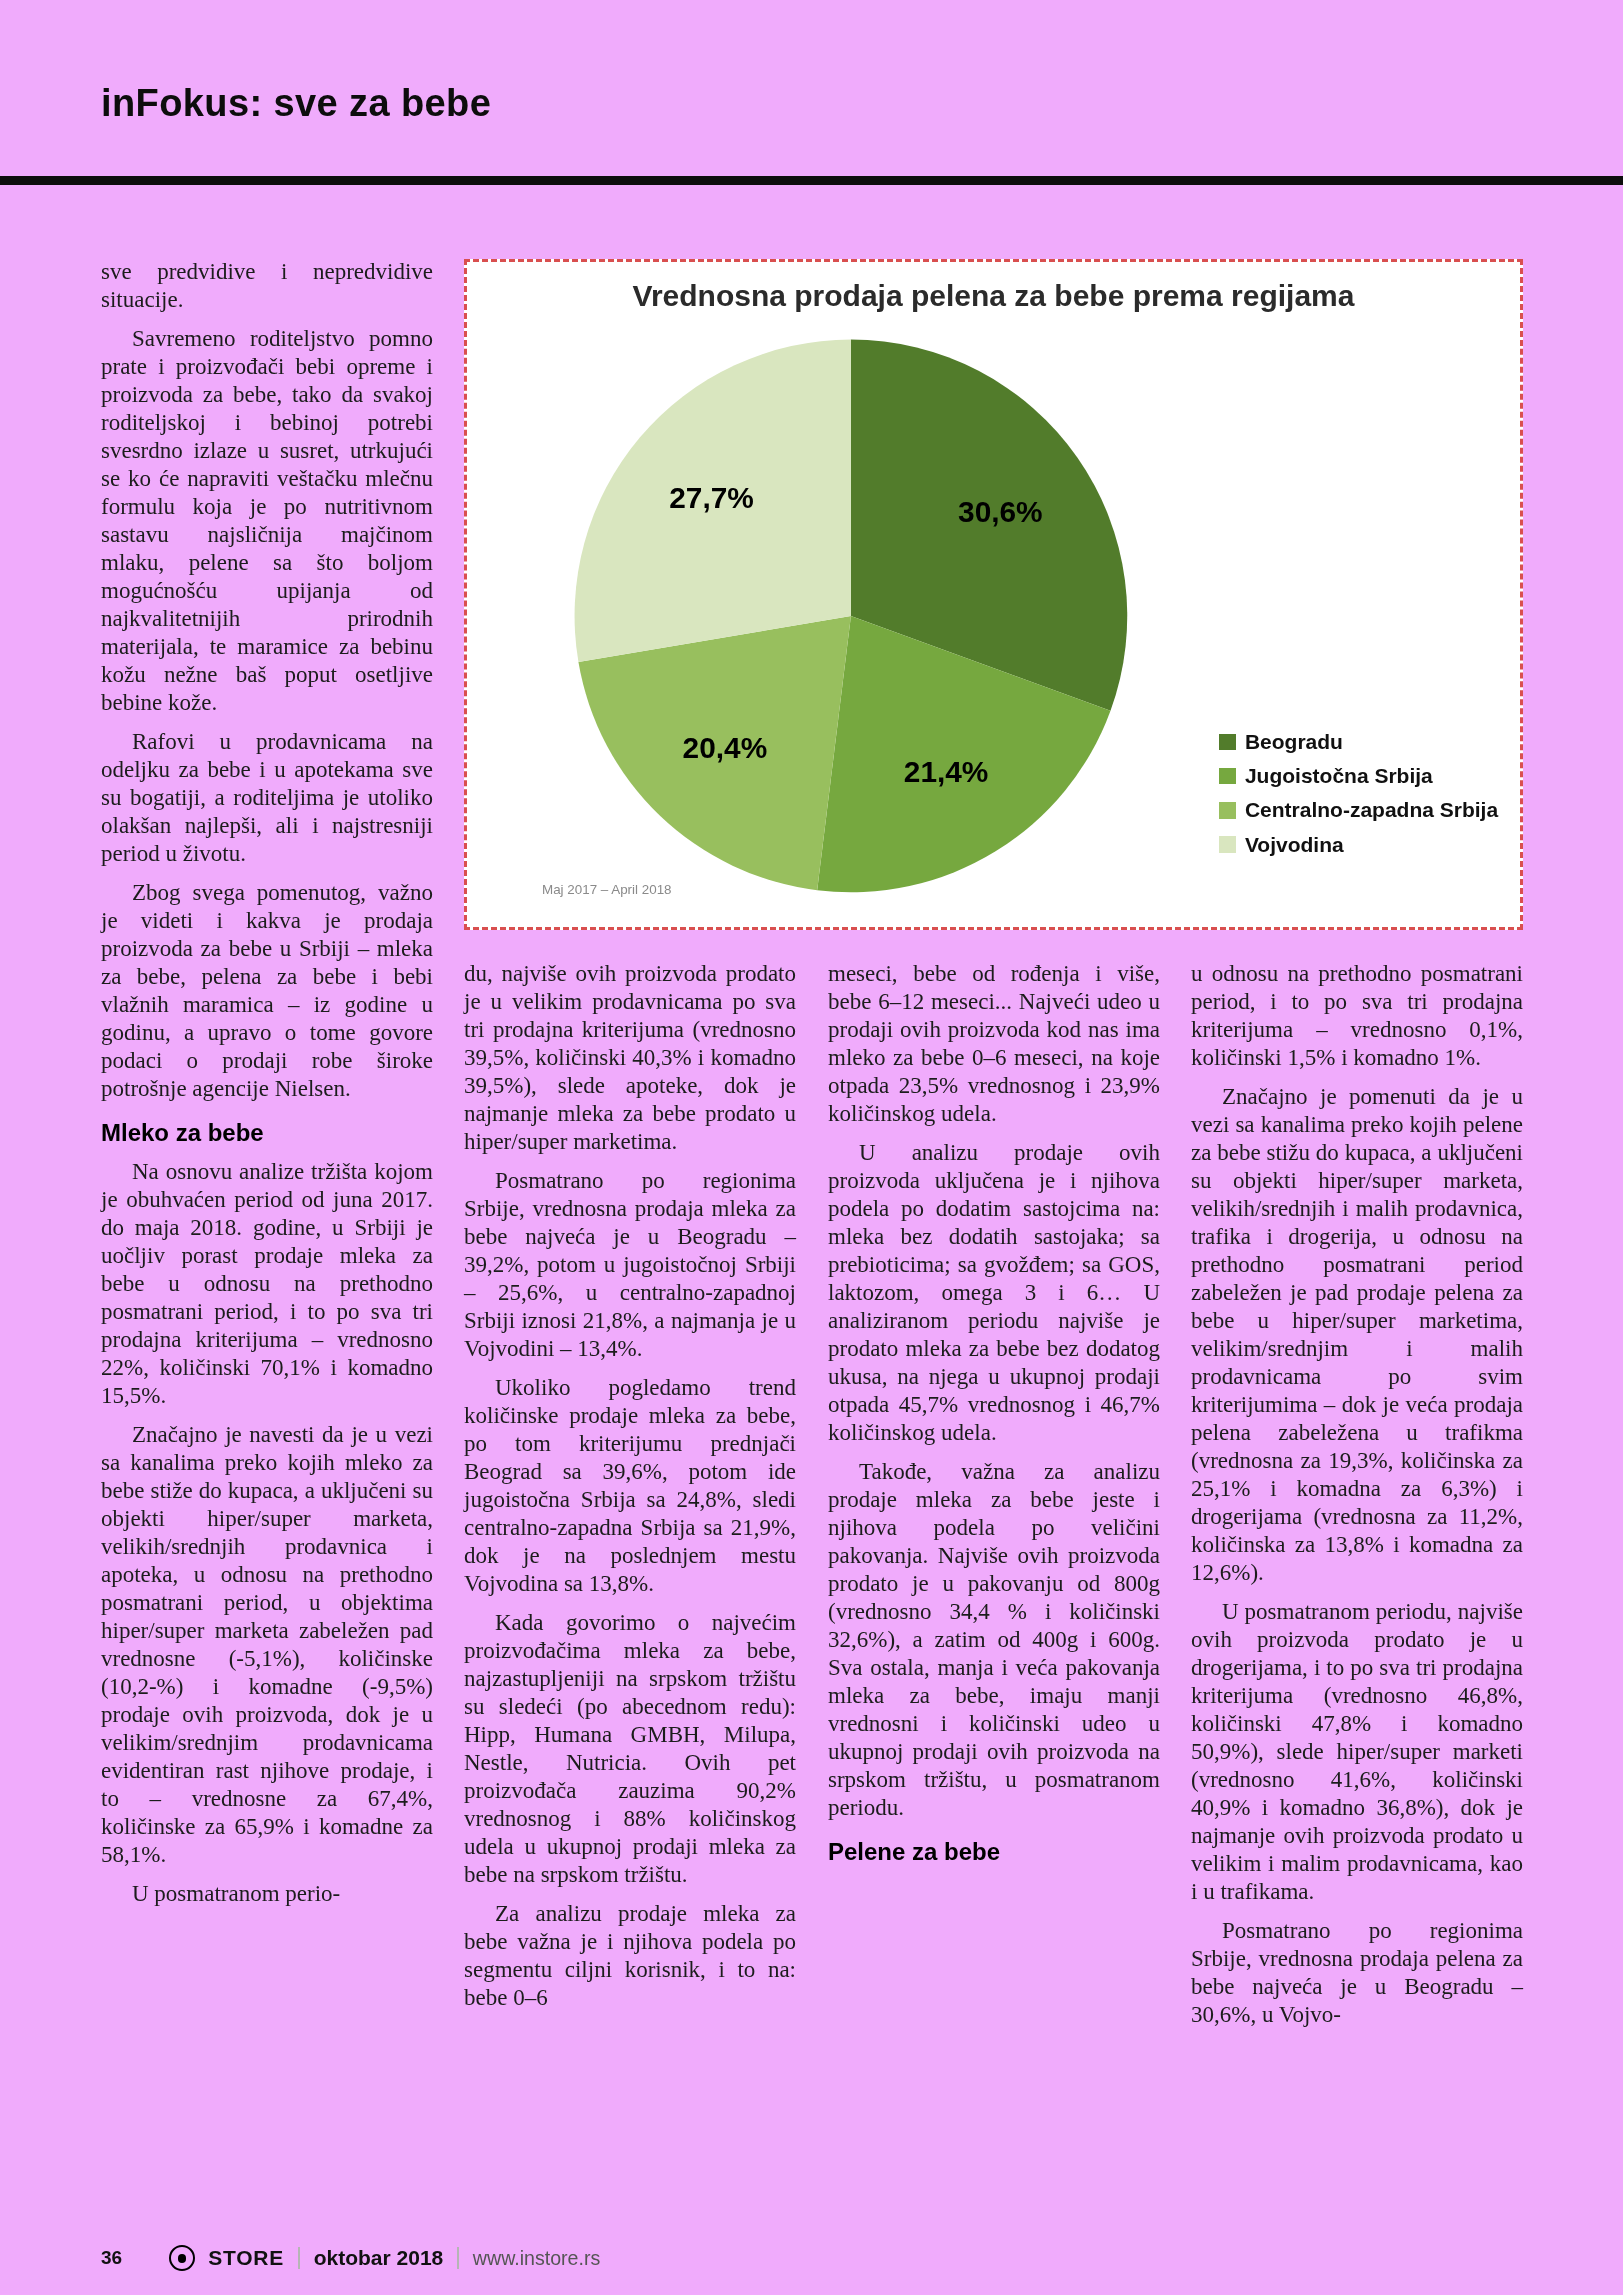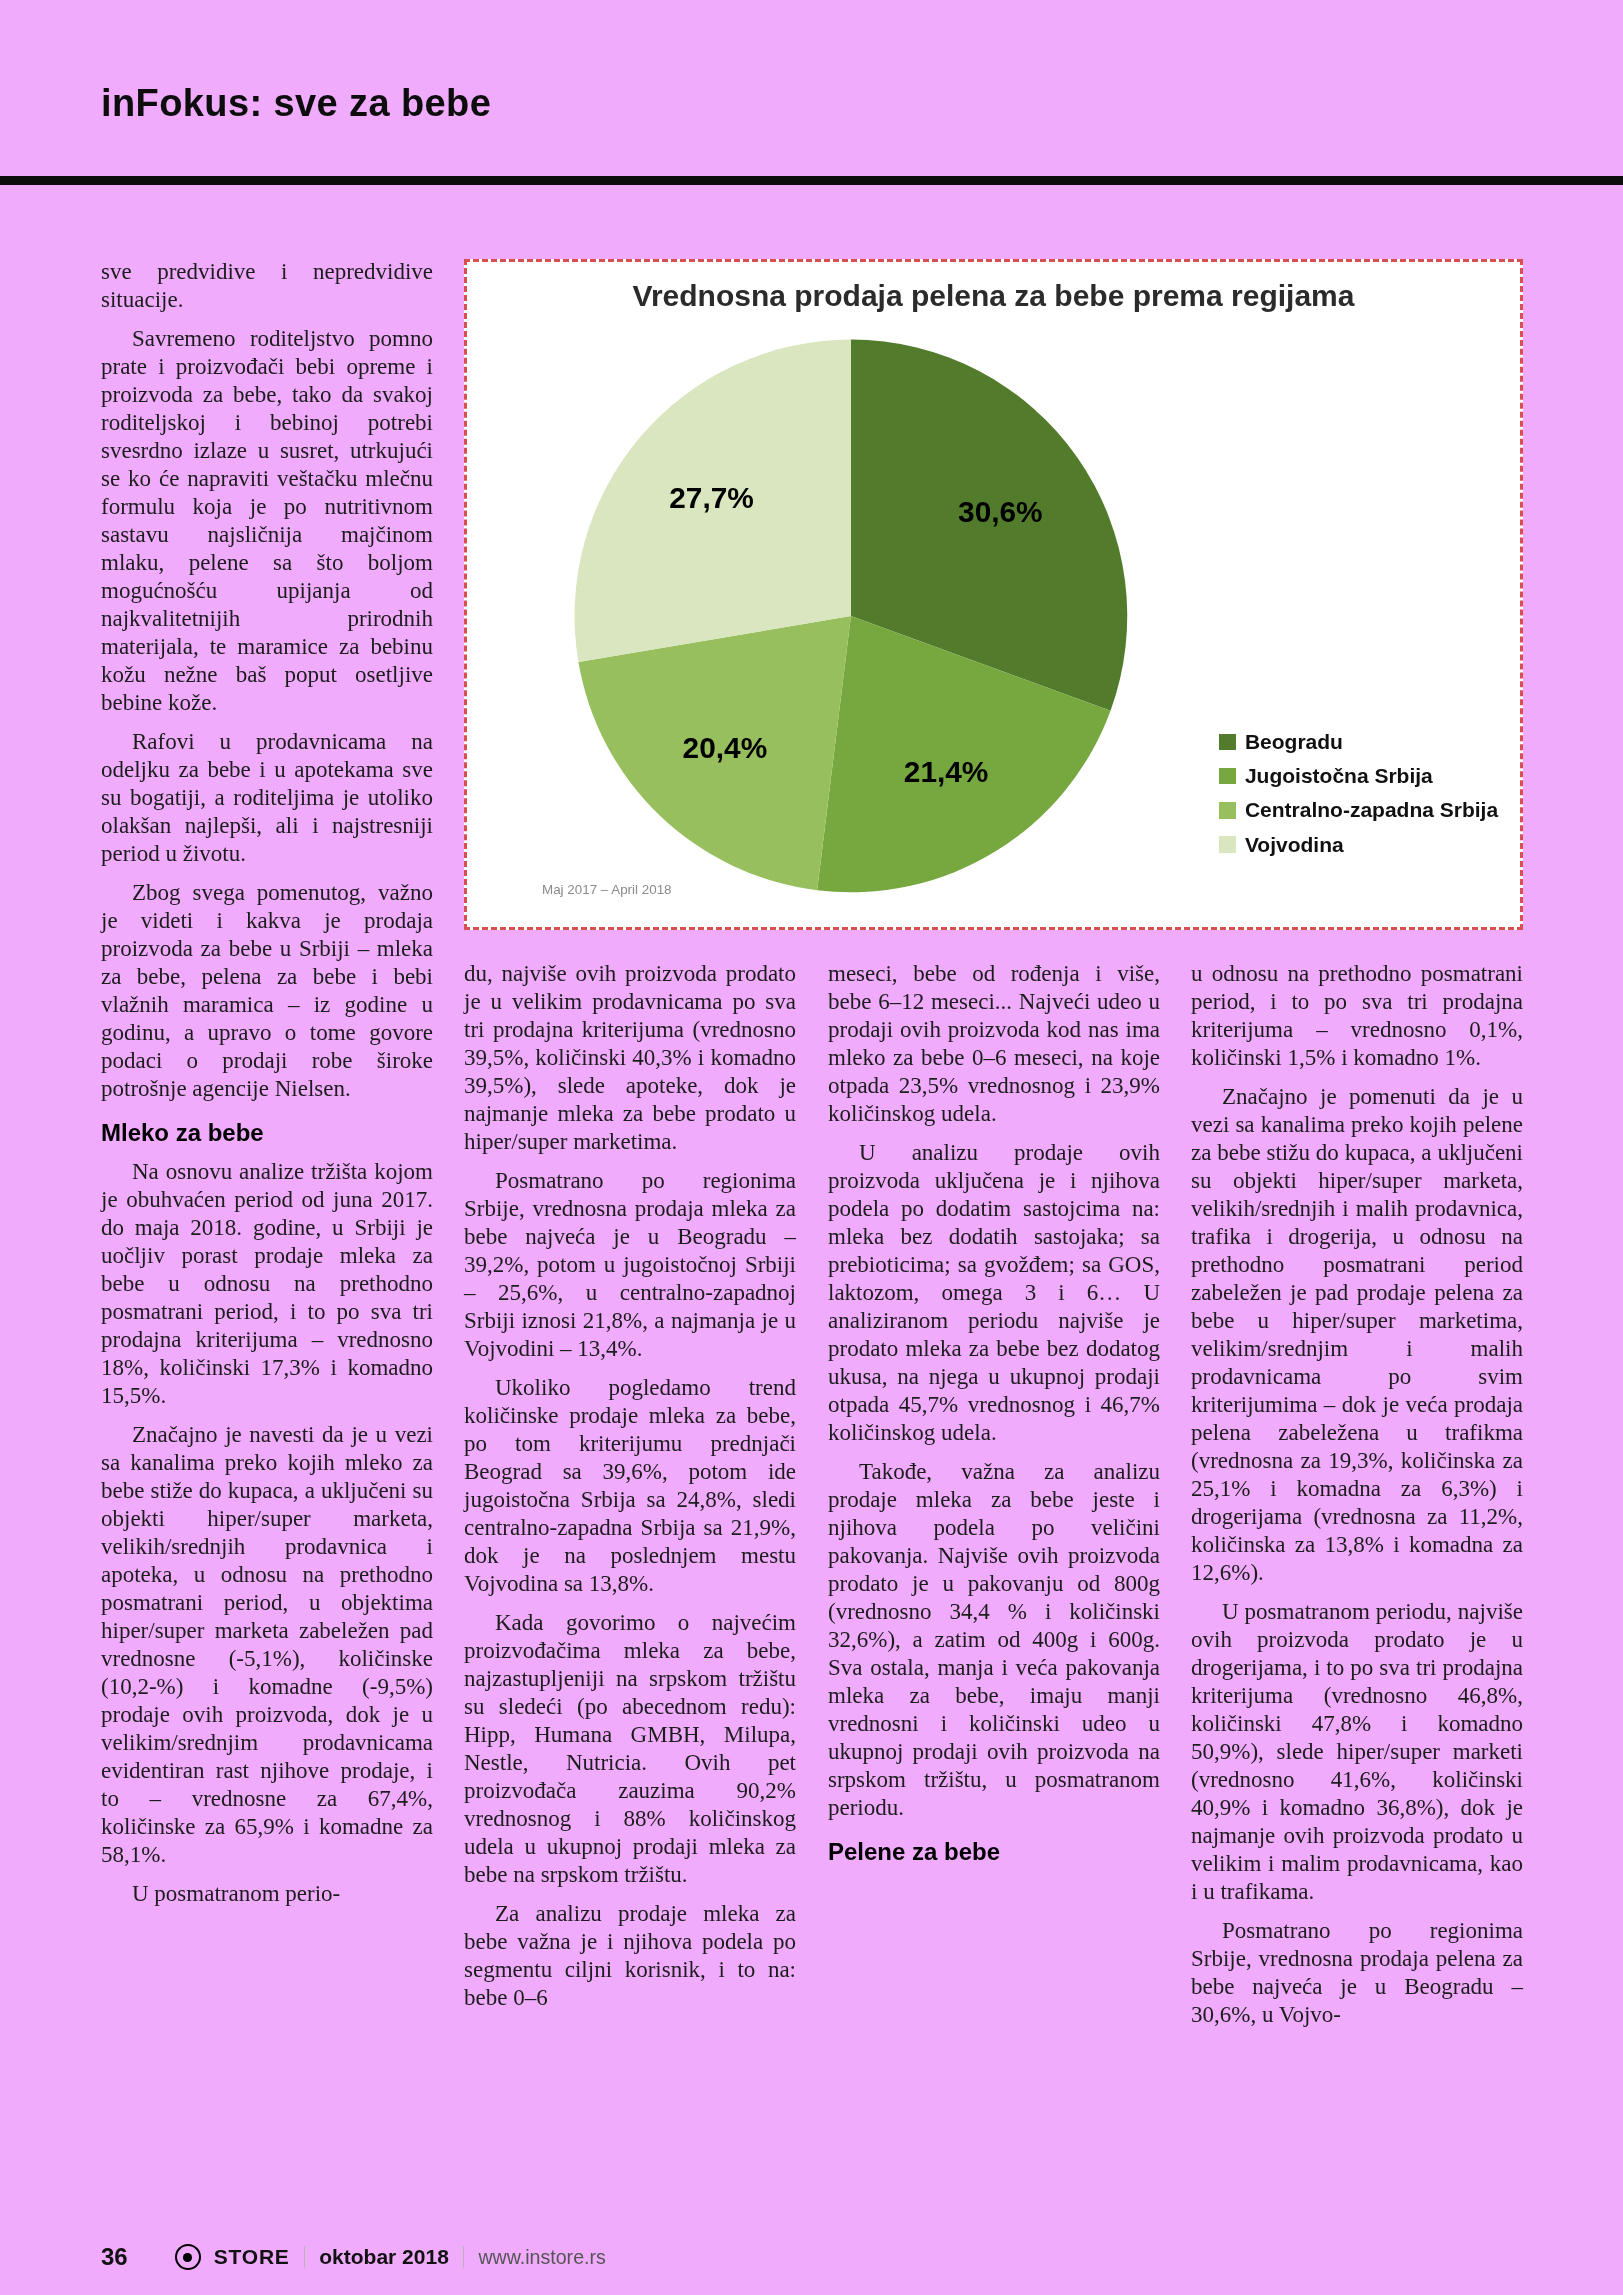--- a/index.html
+++ b/index.html
@@ -58,21 +58,21 @@
   .chart-caption {
     position:absolute; left:75px; bottom:30px;
     font-family:"Liberation Sans", sans-serif; font-size:13.4px; color:#8a8a8a;
   }
 
   
   .footer {
     position:absolute; left:101px; bottom:23.6px; display:flex; align-items:center;
     font-family:"Liberation Sans", sans-serif; font-size:21px; color:#111;
   }
-  .footer .pg { font-weight:bold; font-size:24px; margin-right:47px; }
+  .footer .pg { font-weight:bold; font-size:19px; margin-right:47px; }
   .logo-circle {
     width:22px; height:22px; border:2.4px solid #000; border-radius:50%;
     display:inline-flex; align-items:center; justify-content:center; flex:none;
   }
   .logo-dot { width:8.6px; height:8.6px; background:#000; border-radius:50%; }
   .brand { font-weight:bold; letter-spacing:0.8px; margin-left:13px; }
   .sep { width:1.6px; height:22px; background:#b5b5b5; margin:0 14px; }
   .issue { font-weight:bold; }
   .website { color:#555; font-size:19.6px; }
 </style>
@@ -116,21 +116,21 @@
       </div>
     <div class="chart-caption">Maj 2017 – April 2018</div>
   </div>
 
   <div class="col col1">
       <p class="para noindent">sve predvidive i nepredvidive situacije.</p>
       <p class="para">Savremeno roditeljstvo pomno prate i proizvođači bebi opreme i proizvoda za bebe, tako da svakoj roditeljskoj i bebinoj potrebi svesrdno izlaze u susret, utrkujući se ko će napraviti veštačku mlečnu formulu koja je po nutritivnom sastavu najsličnija majčinom mlaku, pelene sa što boljom mogućnošću upijanja od najkvalitetnijih prirodnih materijala, te maramice za bebinu kožu nežne baš poput osetljive bebine kože.</p>
       <p class="para">Rafovi u prodavnicama na odeljku za bebe i u apotekama sve su bogatiji, a roditeljima je utoliko olakšan najlepši, ali i najstresniji period u životu.</p>
       <p class="para">Zbog svega pomenutog, važno je videti i kakva je prodaja proizvoda za bebe u Srbiji – mleka za bebe, pelena za bebe i bebi vlažnih maramica – iz godine u godinu, a upravo o tome govore podaci o prodaji robe široke potrošnje agencije Nielsen.</p>
       <h3 class="subhead">Mleko za bebe</h3>
-      <p class="para">Na osnovu analize tržišta kojom je obuhvaćen period od juna 2017. do maja 2018. godine, u Srbiji je uočljiv porast prodaje mleka za bebe u odnosu na prethodno posmatrani period, i to po sva tri prodajna kriterijuma – vrednosno 18%, količinski 17,3% i komadno 15,5%.</p>
+      <p class="para">Na osnovu analize tržišta kojom je obuhvaćen period od juna 2017. do maja 2018. godine, u Srbiji je uočljiv porast prodaje mleka za bebe u odnosu na prethodno posmatrani period, i to po sva tri prodajna kriterijuma – vrednosno 22%, količinski 70,1% i komadno 15,5%.</p>
       <p class="para">Značajno je navesti da je u vezi sa kanalima preko kojih mleko za bebe stiže do kupaca, a uključeni su objekti hiper/super marketa, velikih/srednjih prodavnica i apoteka, u odnosu na prethodno posmatrani period, u objektima hiper/super marketa zabeležen pad vrednosne (-5,1%), količinske (10,2-%) i komadne (-9,5%) prodaje ovih proizvoda, dok je u velikim/srednjim prodavnicama evidentiran rast njihove prodaje, i to – vrednosne za 67,4%, količinske za 65,9% i komadne za 58,1%.</p>
       <p class="para">U posmatranom perio-</p>
     </div>
   <div class="col col2">
       <p class="para noindent">du, najviše ovih proizvoda prodato je u velikim prodavnicama po sva tri prodajna kriterijuma (vrednosno 39,5%, količinski 40,3% i komadno 39,5%), slede apoteke, dok je najmanje mleka za bebe prodato u hiper/super marketima.</p>
       <p class="para">Posmatrano po regionima Srbije, vrednosna prodaja mleka za bebe najveća je u Beogradu – 39,2%, potom u jugoistočnoj Srbiji – 25,6%, u centralno-zapadnoj Srbiji iznosi 21,8%, a najmanja je u Vojvodini – 13,4%.</p>
       <p class="para">Ukoliko pogledamo trend količinske prodaje mleka za bebe, po tom kriterijumu prednjači Beograd sa 39,6%, potom ide jugoistočna Srbija sa 24,8%, sledi centralno-zapadna Srbija sa 21,9%, dok je na poslednjem mestu Vojvodina sa 13,8%.</p>
       <p class="para">Kada govorimo o najvećim proizvođačima mleka za bebe, najzastupljeniji na srpskom tržištu su sledeći (po abecednom redu): Hipp, Humana GMBH, Milupa, Nestle, Nutricia. Ovih pet proizvođača zauzima 90,2% vrednosnog i 88% količinskog udela u ukupnoj prodaji mleka za bebe na srpskom tržištu.</p>
       <p class="para">Za analizu prodaje mleka za bebe važna je i njihova podela po segmentu ciljni korisnik, i to na: bebe 0–6</p>
     </div>

